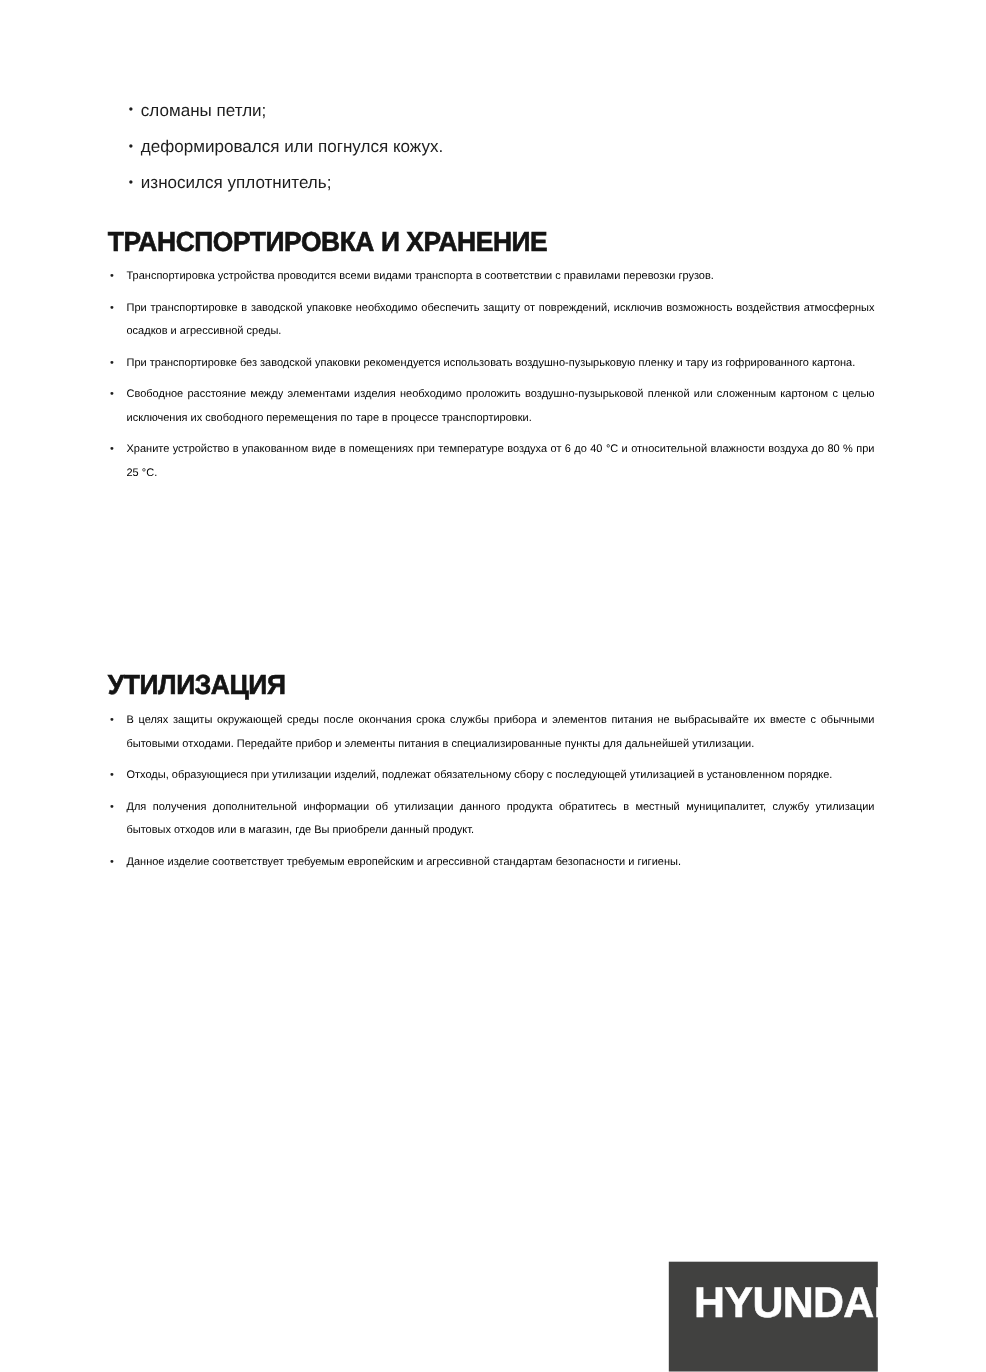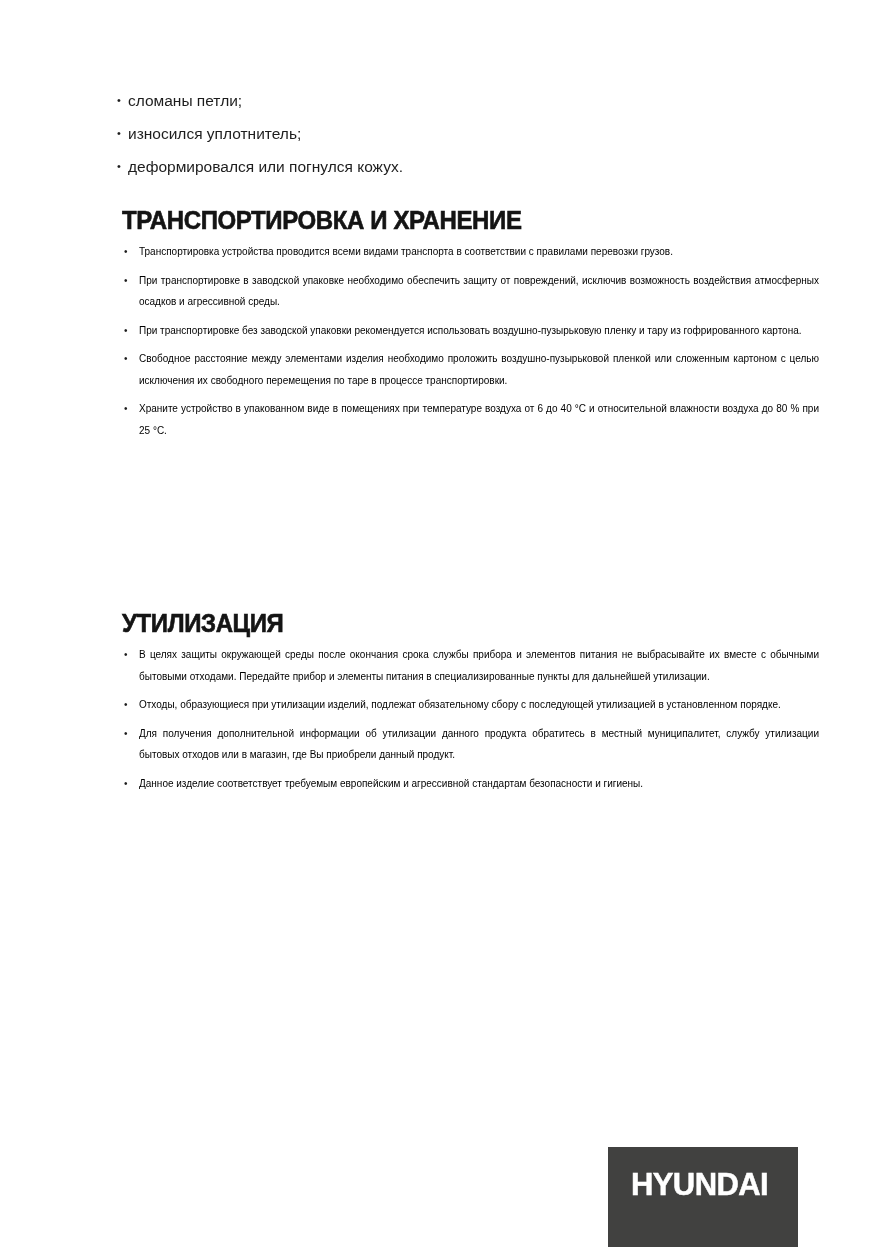--- a/index.html
+++ b/index.html
@@ -47,21 +47,20 @@
     top: -1px;
     font-size: 11px;
     line-height: 18px;
   }
 
   
   .section {
     position: absolute;
     left: 98px;
     width: 697px;
-    margin-left: 24px;
   }
   h2.heading {
     margin: 0 0 7px 0;
     font-family: "Liberation Sans", sans-serif;
     font-weight: bold;
     font-size: 25px;
     line-height: 28px;
     letter-spacing: -0.4px;
     color: #141414;
     transform: scaleX(0.96);
@@ -107,36 +106,36 @@
     width: 190px;
     height: 100px;
     background: #414140;
   }
   .brand-word {
     position: absolute;
     left: 23px;
     top: 21px;
     font-family: "Liberation Sans", sans-serif;
     font-weight: bold;
-    font-size: 31px;
+    font-size: 39px;
     line-height: 33px;
     letter-spacing: -0.6px;
     color: #ffffff;
     -webkit-text-stroke: 0.5px #ffffff;
   }
 </style>
 </head>
 <body>
 
 <div class="page">
 
   <div class="frag-list">
     <div class="frag-item">сломаны петли;</div>
+    <div class="frag-item">деформировался или погнулся кожух.</div>
     <div class="frag-item">износился уплотнитель;</div>
-    <div class="frag-item">деформировался или погнулся кожух.</div>
   </div>
 
   <div class="section" style="top:206px;">
     <h2 class="heading">ТРАНСПОРТИРОВКА И ХРАНЕНИЕ</h2>
     <ul class="bullets">
       <li>Транспортировка устройства проводится всеми видами транспорта в соответствии с правилами перевозки грузов.</li>
       <li>При транспортировке в заводской упаковке необходимо обеспечить защиту от повреждений, исключив возможность воздействия атмосферных осадков и агрессивной среды.</li>
       <li>При транспортировке без заводской упаковки рекомендуется использовать воздушно-пузырьковую пленку и тару из гофрированного картона.</li>
       <li>Свободное расстояние между элементами изделия необходимо проложить воздушно-пузырьковой пленкой или сложенным картоном с целью исключения их свободного перемещения по таре в процессе транспортировки.</li>
       <li>Храните устройство в упакованном виде в помещениях при температуре воздуха от 6 до 40 °C и относительной влажности воздуха до 80 % при 25 °C.</li>

